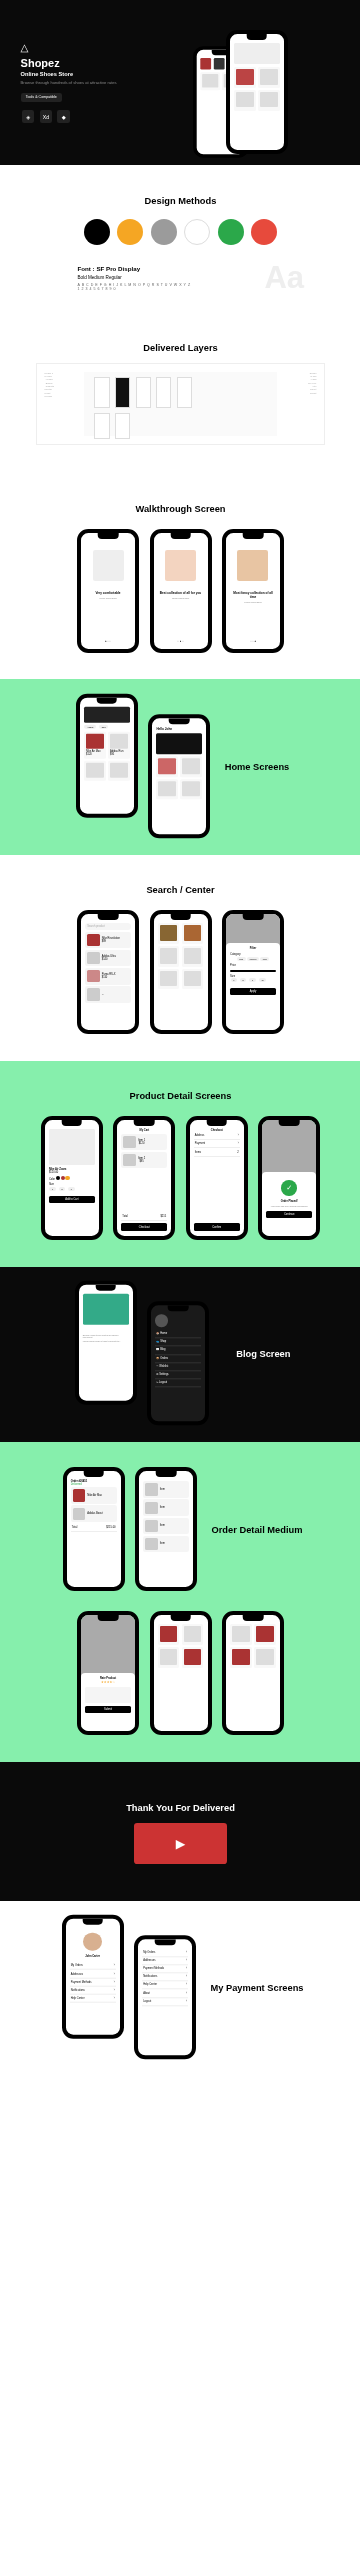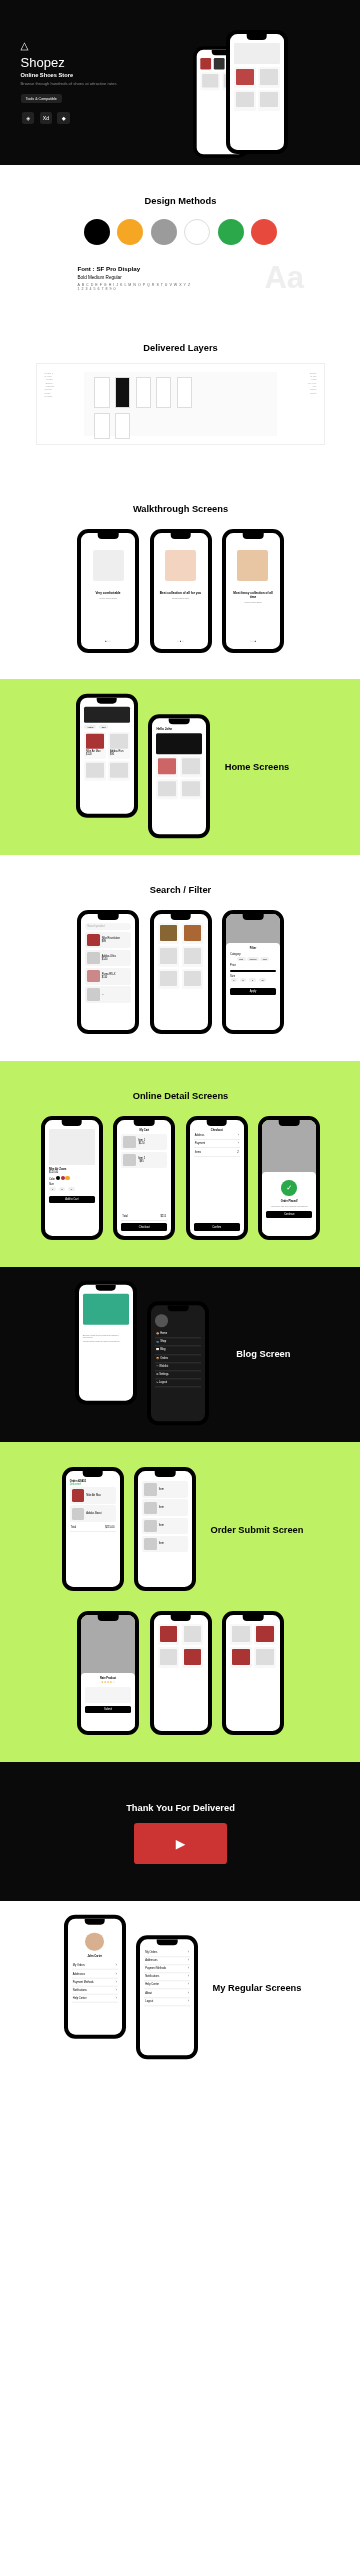--- a/index.html
+++ b/index.html
@@ -1,19 +1,19 @@
 <!DOCTYPE html>
 <html style="font-size:8.2px"><head>
 <meta charset="utf-8">
 <style>
 *{margin:0;padding:0;box-sizing:border-box}
 body{font-family:-apple-system,BlinkMacSystemFont,sans-serif;background:#fff;width:361px}
 .sec{padding:20.6px 15.5px;text-align:center}
 .dark{background:#0a0a0a;color:#fff}
-.gray{background:#bef264}
+.gray{background:#86efac}
 .h1{font-size:9.3px;font-weight:700;margin:10.3px 0}
 .tiny{font-size:4.1px;color:#888}
 .circle{width:26px;height:26px;border-radius:50%;display:inline-block;margin:2.6px}
 .phone{width:62px;height:124px;background:#fff;border:4.1px solid #000;border-radius:11.3px;display:inline-block;margin:4.1px;position:relative;overflow:hidden}
 .phone::before{content:"";position:absolute;top:0;left:50%;transform:translateX(-50%);width:20.6px;height:6.2px;background:#000;border-radius:0 0 4.1px 4.1px}
 .phone-dark{background:#1a1a1a}
 .phone-content{padding:9.3px 4.1px 4.1px;font-size:2.6px;height:100%}
 .card{background:#f5f5f5;border-radius:2.1px;padding:2.1px;margin:1.5px 0;display:flex;gap:2.1px;align-items:center}
 .thumb{width:12.4px;height:12.4px;background:#ccc;border-radius:1.5px;flex-shrink:0}
 .row{display:flex;gap:2.1px;flex-wrap:wrap}
@@ -32,21 +32,21 @@
 .star{color:#f5a623;font-size:3.1px}
 .yt-thumb{background:#c33;width:100%;height:41px;border-radius:3.1px;margin:5.2px auto;max-width:93px;display:flex;align-items:center;justify-content:center;color:#fff;font-size:12.4px}
 </style>
 </head>
 <body>
 
 <div class="sec dark" style="text-align:left;padding:26px 20.6px;position:relative">
   <div style="display:flex;gap:10.3px;align-items:center">
     <div style="flex:1">
       <div style="font-size:10.3px;margin-bottom:4.1px">△</div>
-      <div style="font-size:13px;font-weight:400">Shopez</div>
+      <div style="font-size:11px;font-weight:700">Shopez</div>
       <div style="font-size:5.7px;font-weight:600;margin-top:2.1px">Online Shoes Store</div>
       <div class="tiny" style="margin:3.1px 0 6.2px">Browse through hundreds of shoes at attractive rates</div>
       <div style="background:#222;display:inline-block;padding:2.6px 5.2px;border-radius:2.1px;font-size:3.6px">Tools &amp; Compatible</div>
       <div style="margin-top:7.2px">
         <span class="icon-box">◈</span>
         <span class="icon-box">Xd</span>
         <span class="icon-box">◆</span>
       </div>
     </div>
     <div style="flex:1;position:relative;height:113px">
@@ -119,21 +119,21 @@
       <div class="lart" style="left:72px;top:5.2px;width:15.5px;height:31px"></div>
       <div class="lart" style="left:93px;top:5.2px;width:15.5px;height:31px"></div>
       <div class="lart" style="left:10.3px;top:41px;width:15.5px;height:26px"></div>
       <div class="lart" style="left:31px;top:41px;width:15.5px;height:26px"></div>
     </div>
     <div class="lpanel" style="text-align:right">Design<br>W 375<br>H 812<br>Fill #FFF<br>Auto<br>Layout<br>Export</div>
   </div>
 </div>
 
 <div class="sec">
-  <div class="h1">Walkthrough Screens</div>
+  <div class="h1">Walkthrough Screen</div>
   <div>
     <div class="phone"><div class="phone-content" style="text-align:center">
       <div style="width:31px;height:31px;background:#eee;border-radius:2.1px;margin:8.2px auto"></div>
       <div style="font-size:3.1px;font-weight:700;margin-top:10.3px">Very comfortable</div>
       <div class="tiny" style="font-size:2.1px;margin:2.1px 0">Lorem ipsum dolor</div>
       <div style="position:absolute;bottom:5.2px;left:0;right:0">● ○ ○</div>
     </div></div>
     <div class="phone"><div class="phone-content" style="text-align:center">
       <div style="width:31px;height:31px;background:#f3d4c0;border-radius:2.1px;margin:8.2px auto"></div>
       <div style="font-size:3.1px;font-weight:700;margin-top:10.3px">Best collection of all for you</div>
@@ -194,21 +194,21 @@
                 <div class="img"></div>
               </div>
         </div>
       </div></div>
     </div>
     <div class="h1">Home Screens</div>
   </div>
 </div>
 
 <div class="sec">
-  <div class="h1">Search /  Filter</div>
+  <div class="h1">Search /  Center</div>
   <div>
     <div class="phone"><div class="phone-content">
       <div style="background:#f5f5f5;border-radius:5.2px;padding:2.1px;font-size:2.6px;color:#aaa;text-align:left" placeholder="Search product">Search product</div>
       <div class="card">
             <div class="thumb" style="background:#a33"></div>
             <div style="text-align:left">
               <div>Nike Revolution</div>
               <div>$89</div>
             </div>
           </div>
@@ -267,21 +267,21 @@
               <span class="filter-chip">9</span>
               <span class="filter-chip">10</span>
             </div>
         <div style="background:#000;color:#fff;text-align:center;padding:2.1px;border-radius:1.5px;margin-top:5.2px">Apply</div>
       </div>
     </div></div>
   </div>
 </div>
 
 <div class="sec gray">
-  <div class="h1">Online Detail Screens</div>
+  <div class="h1">Product Detail Screens</div>
   <div>
     <div class="phone"><div class="phone-content">
       <div style="height:36px;background:#eee;border-radius:1.5px"></div>
       <div style="font-weight:700;text-align:left;margin-top:3.1px">Nike Air Zoom</div>
       <div style="text-align:left">$120.00</div>
       <div style="text-align:left;margin-top:2.1px"><span>Color</span> <span style="display:inline-block;width:4.1px;height:4.1px;background:#000;border-radius:50%"></span> <span style="display:inline-block;width:4.1px;height:4.1px;background:#a33;border-radius:50%"></span> <span style="display:inline-block;width:4.1px;height:4.1px;background:#f5a623;border-radius:50%"></span></div>
       <div style="text-align:left;margin-top:2.1px">Size</div>
       <div class="row">
             <span class="filter-chip">7</span>
             <span class="filter-chip">8</span>
@@ -369,21 +369,21 @@
               <span>↪ <span>Logout</span></span>
             </div>
       </div></div>
     </div>
     <div class="h1" style="color:#fff">Blog Screen</div>
   </div>
 </div>
 
 <div class="sec gray">
   <div style="display:flex;align-items:center;gap:10.3px;justify-content:center">
-    <div class="h1" style="order:2">Order Submit Screen</div>
+    <div class="h1" style="order:2">Order Detail Medium</div>
     <div style="position:relative">
       <div class="phone"><div class="phone-content">
         <div style="font-weight:700;text-align:left">Order #20451</div>
         <div style="color:#2ba84a;text-align:left">Delivered</div>
         <div class="card">
               <div class="thumb" style="background:#a33"></div>
               <div>Nike Air Max</div>
             </div>
         <div class="card">
               <div class="thumb"></div>
@@ -516,16 +516,16 @@
         <div class="list-line">
               <span>About</span>
               <span>›</span>
             </div>
         <div class="list-line">
               <span>Logout</span>
               <span>›</span>
             </div>
       </div></div>
     </div>
-    <div class="h1">My Regular Screens</div>
+    <div class="h1">My Payment Screens</div>
   </div>
 </div>
 
 
 </body></html>

